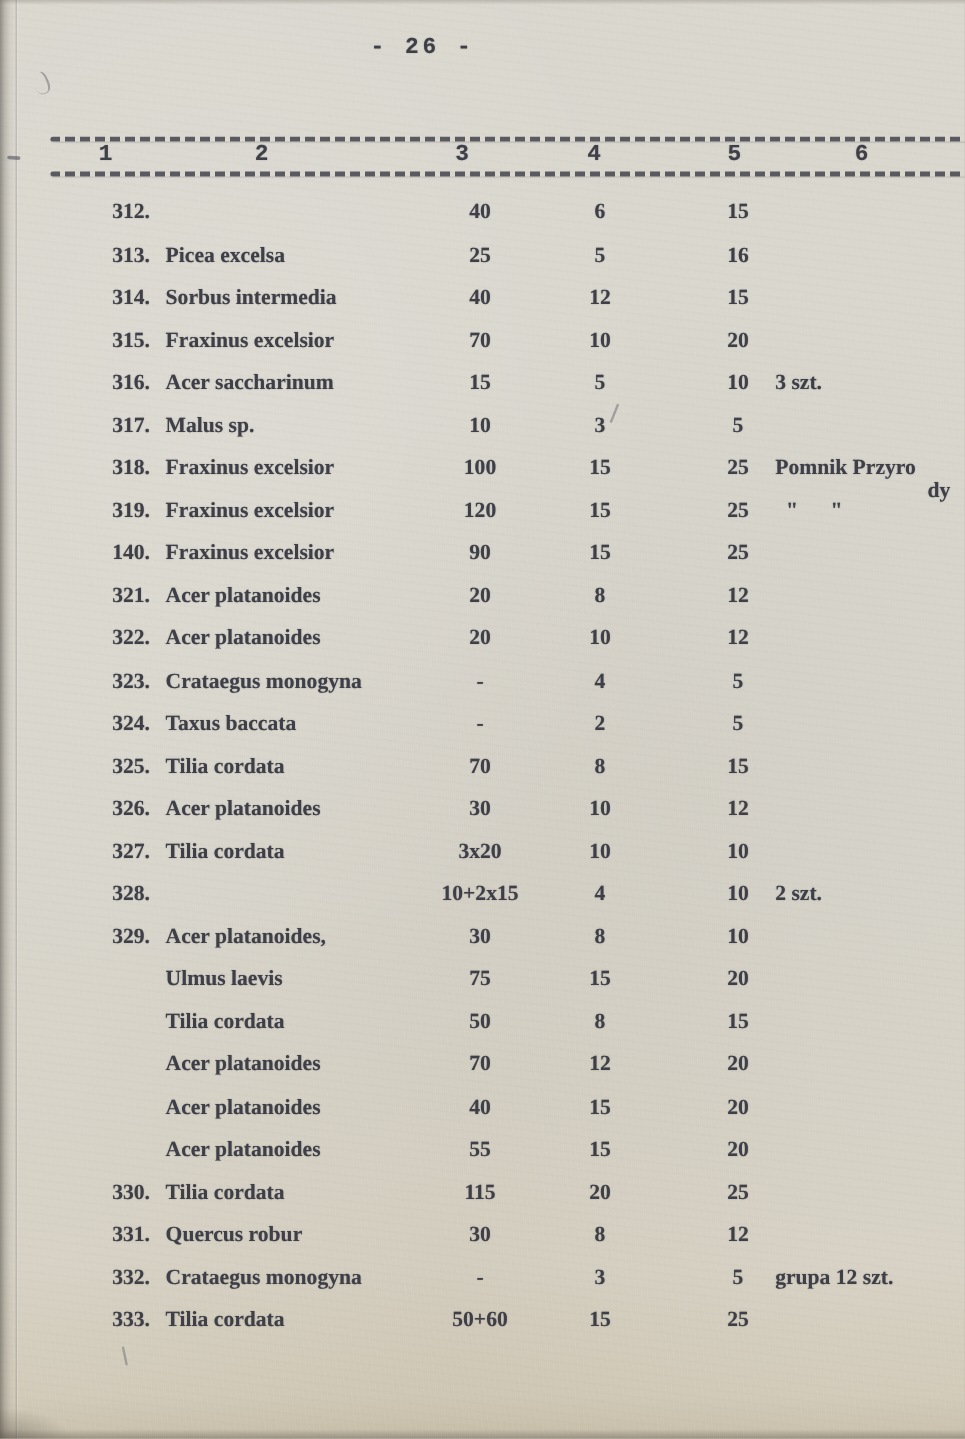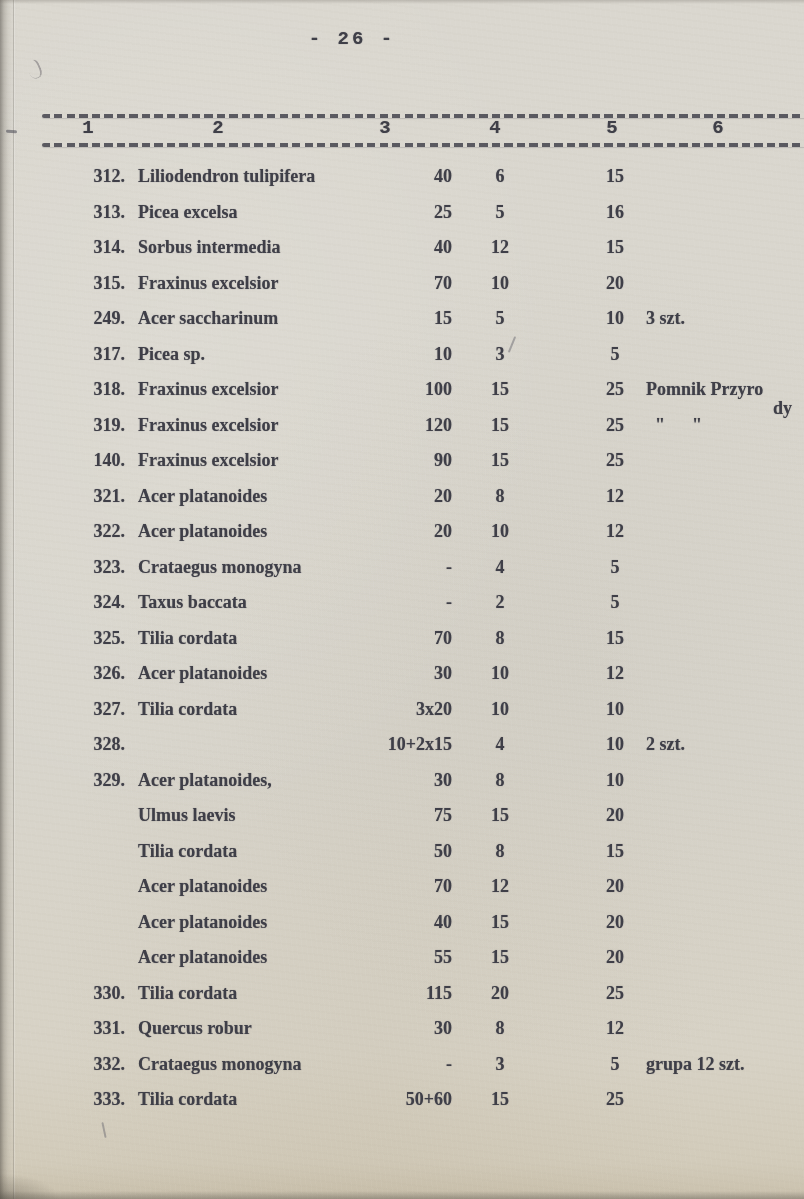--- a/index.html
+++ b/index.html
@@ -59,21 +59,21 @@
   .dashline.l1 { top:114px; }
   .dashline.l2 { top:143px; }
   .col-num { position:absolute; top:117px; transform:translateX(-50%); font-size:19px; }
 
   
   .rows { position:absolute; left:0; right:0; top:166px;font-family:Liberation Serif, serif; }
   .row { position:relative; height:35.5px; }
   .cell { position:absolute; top:0; font-size:18px; line-height:20px; white-space:pre; }
   .cell.num  { left:40px;  width:85px;  text-align:right; }
   .cell.name { left:138px; }
-  .cell.c3   { left:348px; width:104px; text-align:right; }
+  .cell.c3   { left:348px; width:104px; text-align:center; }
   .cell.c4   { left:450px; width:100px; text-align:center; }
   .cell.c5   { left:565px; width:100px; text-align:center; }
   .cell.c6   { left:646px; width:152px; }
   .c6b { display:block; text-align:right; padding-right:6px; line-height:19px; }
 </style>
 </head>
 <body>
 
 <div class="page">
 
@@ -99,21 +99,20 @@
     <span class="col-num ink" style="left:495px">4</span>
     <span class="col-num ink" style="left:612px">5</span>
     <span class="col-num ink" style="left:718px">6</span>
     <div class="dashline l2"></div>
   </div>
 
   <div class="rows">
 
       <div class="row">
         <span class="cell num ink">312.</span>
-        <span class="cell name ink">Liliodendron tulipifera</span>
         <span class="cell c3 ink">40</span>
         <span class="cell c4 ink">6</span>
         <span class="cell c5 ink">15</span>
         <span class="cell c6 ink"><span></span><span class="c6b"></span></span>
       </div>
 
       <div class="row">
         <span class="cell num ink">313.</span>
         <span class="cell name ink">Picea excelsa</span>
         <span class="cell c3 ink">25</span>
@@ -134,31 +133,31 @@
       <div class="row">
         <span class="cell num ink">315.</span>
         <span class="cell name ink">Fraxinus excelsior</span>
         <span class="cell c3 ink">70</span>
         <span class="cell c4 ink">10</span>
         <span class="cell c5 ink">20</span>
         <span class="cell c6 ink"><span></span><span class="c6b"></span></span>
       </div>
 
       <div class="row">
-        <span class="cell num ink">249.</span>
+        <span class="cell num ink">316.</span>
         <span class="cell name ink">Acer saccharinum</span>
         <span class="cell c3 ink">15</span>
         <span class="cell c4 ink">5</span>
         <span class="cell c5 ink">10</span>
         <span class="cell c6 ink"><span>3 szt.</span><span class="c6b"></span></span>
       </div>
 
       <div class="row">
         <span class="cell num ink">317.</span>
-        <span class="cell name ink">Picea sp.</span>
+        <span class="cell name ink">Malus sp.</span>
         <span class="cell c3 ink">10</span>
         <span class="cell c4 ink">3</span>
         <span class="cell c5 ink">5</span>
         <span class="cell c6 ink"><span></span><span class="c6b"></span></span>
       </div>
 
       <div class="row">
         <span class="cell num ink">318.</span>
         <span class="cell name ink">Fraxinus excelsior</span>
         <span class="cell c3 ink">100</span>

